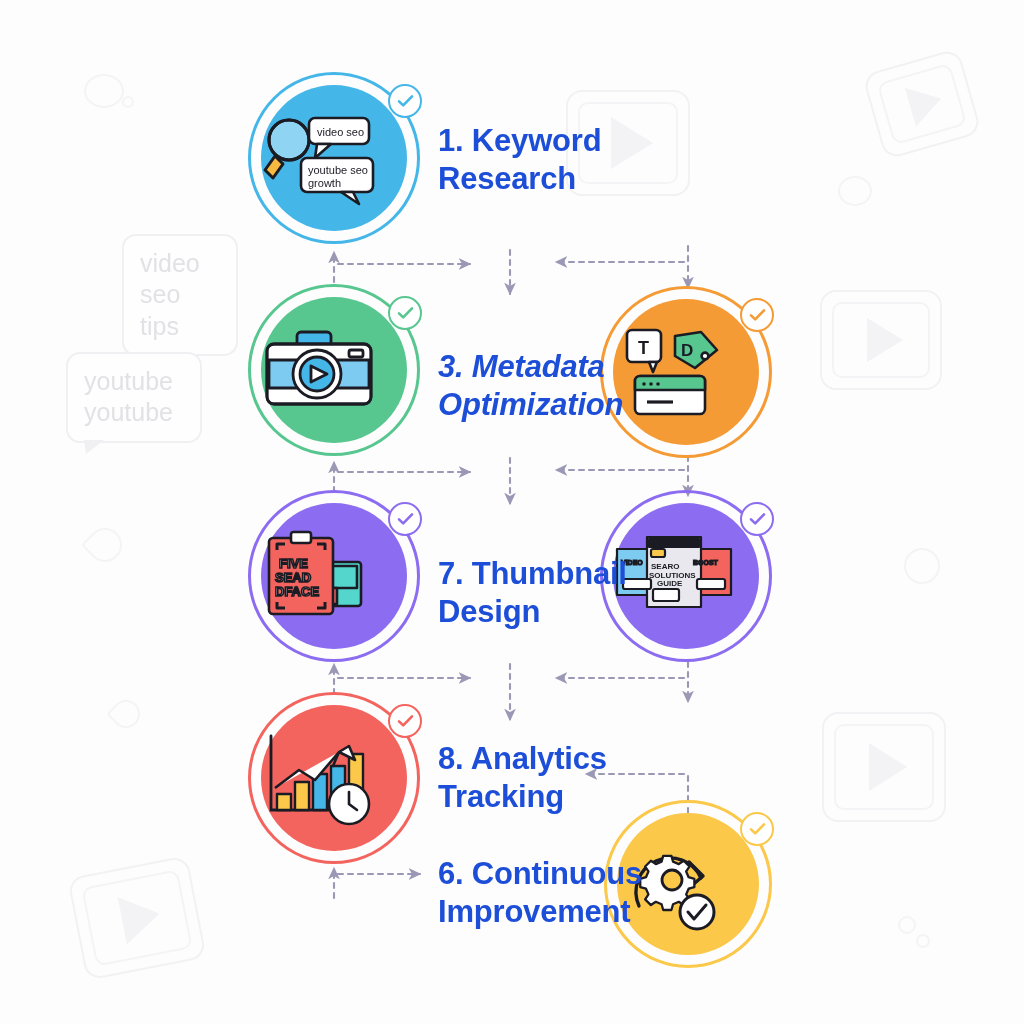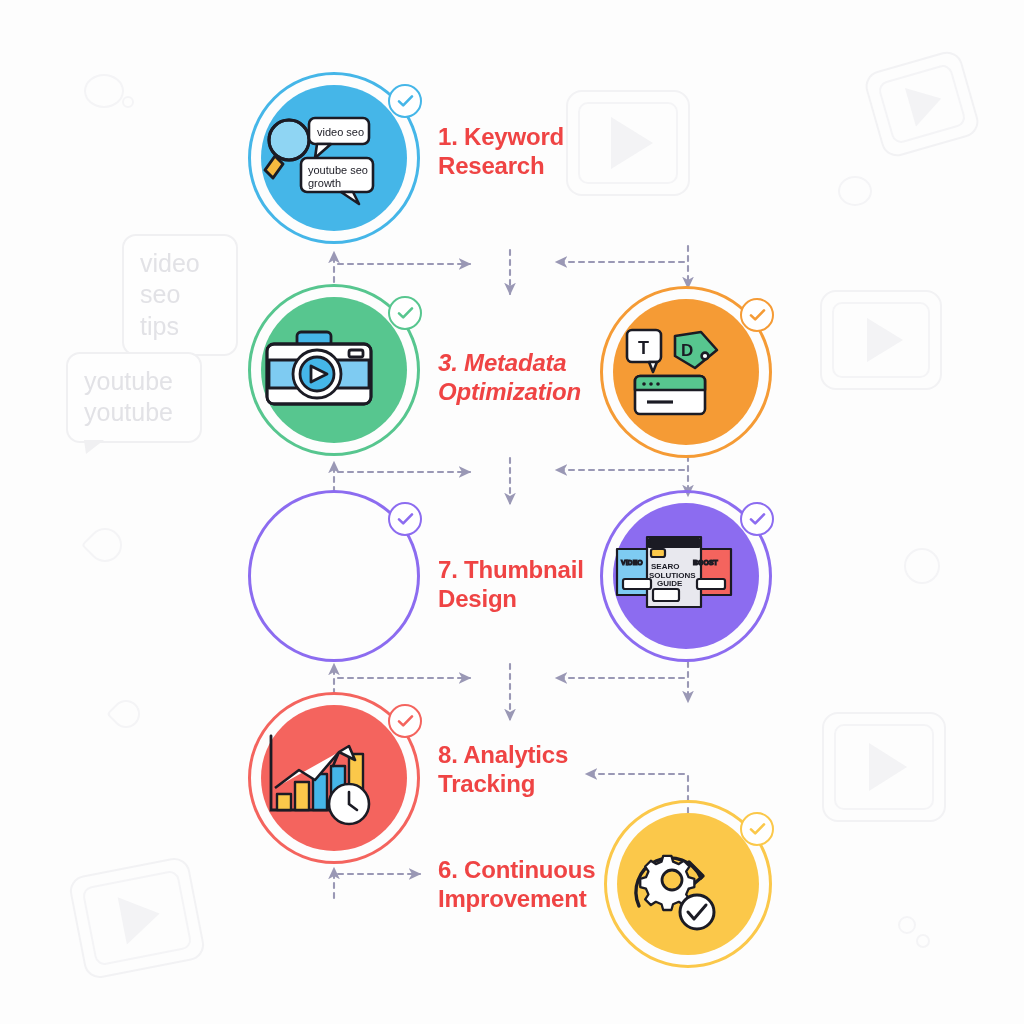--- a/index.html
+++ b/index.html
@@ -97,23 +97,23 @@
     border: 2.5px solid currentColor;
     display: flex; align-items: center; justify-content: center;
     z-index: 5;
   }
   .check-badge svg { display:block; }
 
   
   .step-label {
     position: absolute;
     z-index: 4;
-    font-size: 24px;
+    font-size: 31px;
     font-weight: bold;
-    color: #ef4444;
+    color: #1d4ed8;
     line-height: 1.22;
     letter-spacing: -0.2px;
     white-space: pre-line;
   }
 </style>
 </head>
 <body>
 
 <div id="canvas">
 
@@ -263,20 +263,42 @@
       <svg width="17" height="14" viewBox="0 0 17 14">
         <path d="M2,7.4 L6.2,11.4 L15,2.4" fill="none" stroke="#57C68F" stroke-width="2.6" stroke-linecap="round" stroke-linejoin="round"></path>
       </svg>
     </div>
   </div>
   <div class="step-label" style="left:438px; top:348px;font-style:italic;">3. Metadata
 Optimization</div>
 
   <div class="node" style="left:248px; top:490px; width:172px; height:172px; color:#8C6CF0;">
     <div class="ring" style="inset:0; border-color:#8C6CF0;"></div>
+    <div class="disc" style="inset:13px; background:#8C6CF0;">
+      <svg width="112" height="92" viewBox="0 0 112 92">
+        <g stroke="#1b1b24" stroke-width="2.6" stroke-linejoin="round">
+          <rect x="54" y="32" width="46" height="44" rx="3" fill="#54d6cd"></rect>
+          <rect x="58" y="36" width="38" height="22" fill="#54d6cd"></rect>
+          <rect x="58" y="58" width="18" height="16" fill="#F4645E"></rect>
+          <rect x="8" y="8" width="64" height="76" rx="4" fill="#F4645E"></rect>
+          <rect x="30" y="2" width="20" height="11" rx="2.5" fill="#fff"></rect>
+          <g fill="none" stroke="#1b1b24" stroke-width="3">
+            <path d="M16,20 L16,14 L24,14"></path>
+              <path d="M64,20 L64,14 L56,14"></path>
+            <path d="M16,72 L16,78 L24,78"></path>
+              <path d="M64,72 L64,78 L56,78"></path>
+          </g>
+        </g>
+        <g fill="#fff" stroke="#1b1b24" stroke-width="1.6" font-family="'Liberation Sans',sans-serif" font-size="13" font-weight="bold">
+          <text x="18" y="38">FIVE</text>
+          <text x="14" y="52">SEAD</text>
+          <text x="14" y="66">DFACE</text>
+        </g>
+      </svg>
+    </div>
     <div class="check-badge" style="right:-2px; top:12px; color:#8C6CF0;">
       <svg width="17" height="14" viewBox="0 0 17 14">
         <path d="M2,7.4 L6.2,11.4 L15,2.4" fill="none" stroke="#8C6CF0" stroke-width="2.6" stroke-linecap="round" stroke-linejoin="round"></path>
       </svg>
     </div>
   </div>
   <div class="step-label" style="left:438px; top:555px;">7. Thumbnail
 Design</div>
 
   <div class="node" style="left:600px; top:490px; width:172px; height:172px; color:#0f172a;">

